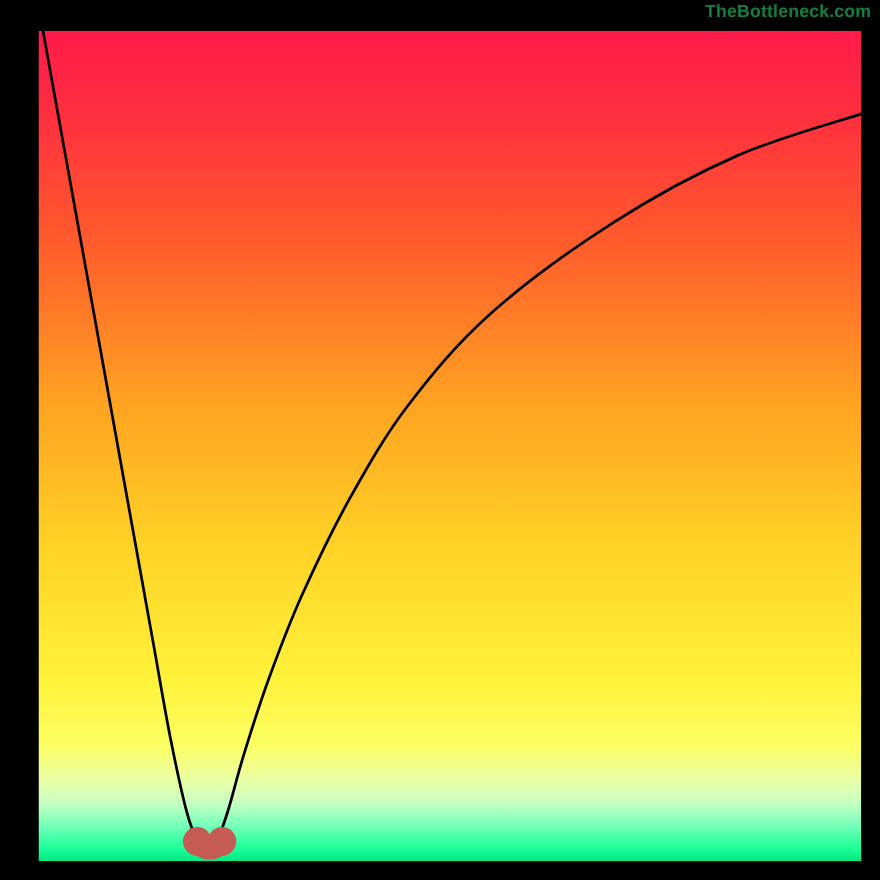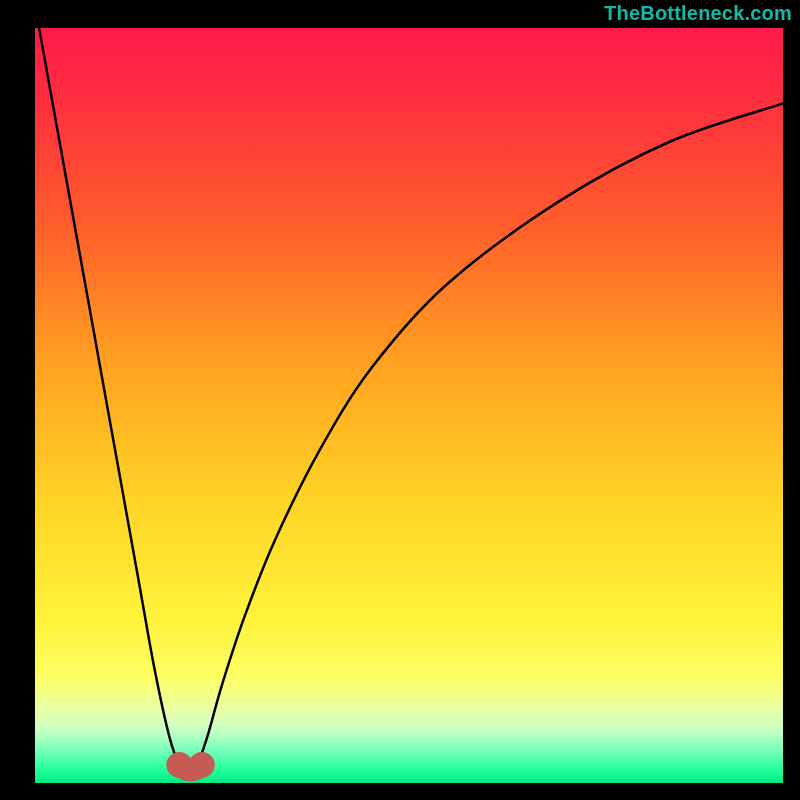--- a/index.html
+++ b/index.html
@@ -20,23 +20,23 @@
   }
   .plot {
     position: absolute;
     display: block;
   }
   .watermark {
     position: absolute;
     top: 2px;
     right: 8px;
     font-family: Arial, Helvetica, sans-serif;
-    font-size: 20px;
+    font-size: 16px;
     font-weight: 600;
-    color: #14b8a6;
+    color: #15803d;
     letter-spacing: 0.2px;
   }
 </style>
 </head>
 <body>
 
 <div class="frame">
   <svg class="plot" width="748" height="755" viewBox="0 0 748 755" style="left: 35px; top: 28px;">
       <defs>
         <linearGradient id="bg-grad" x1="0" y1="0" x2="0" y2="1">

